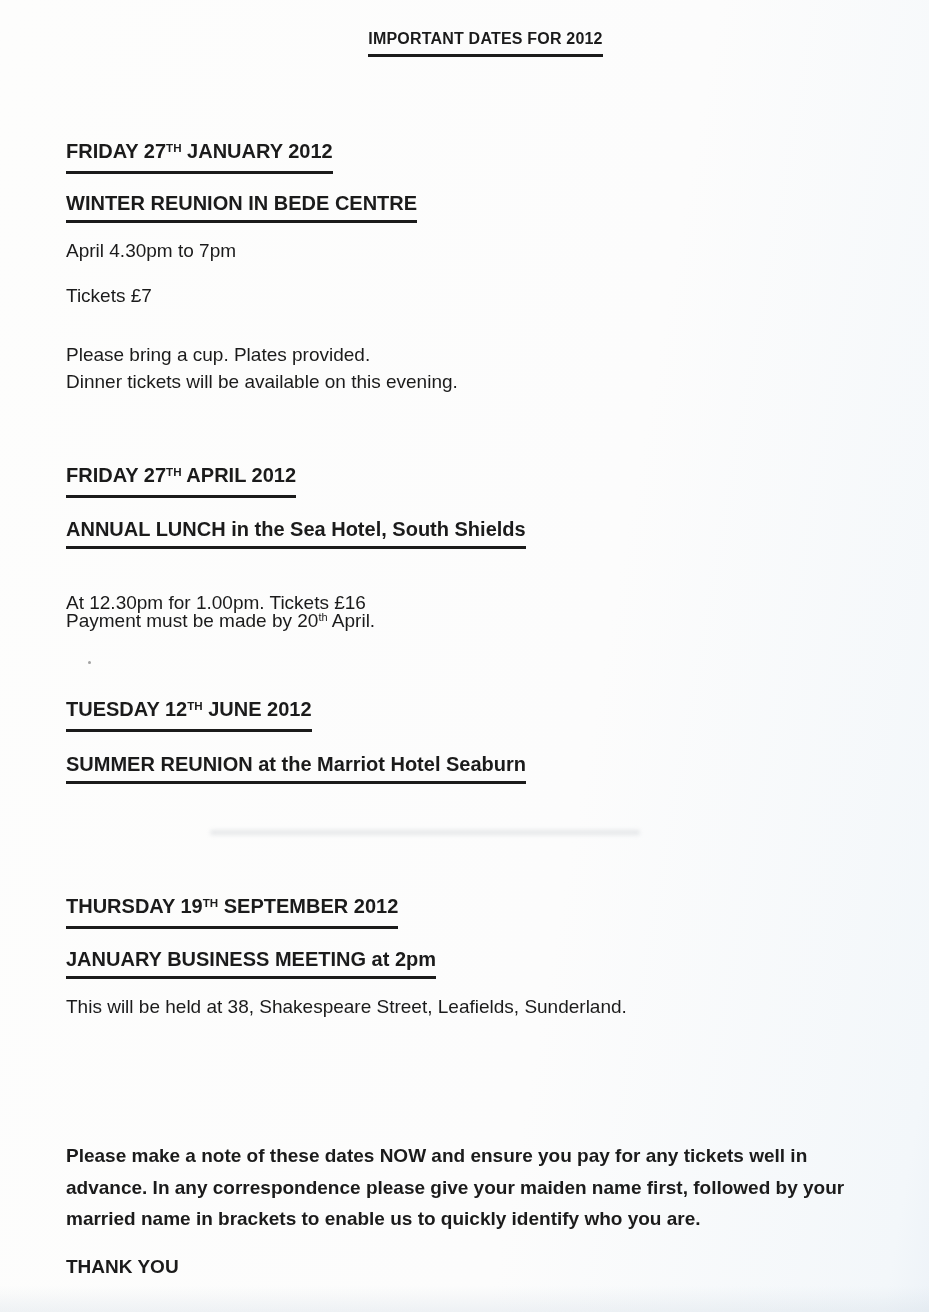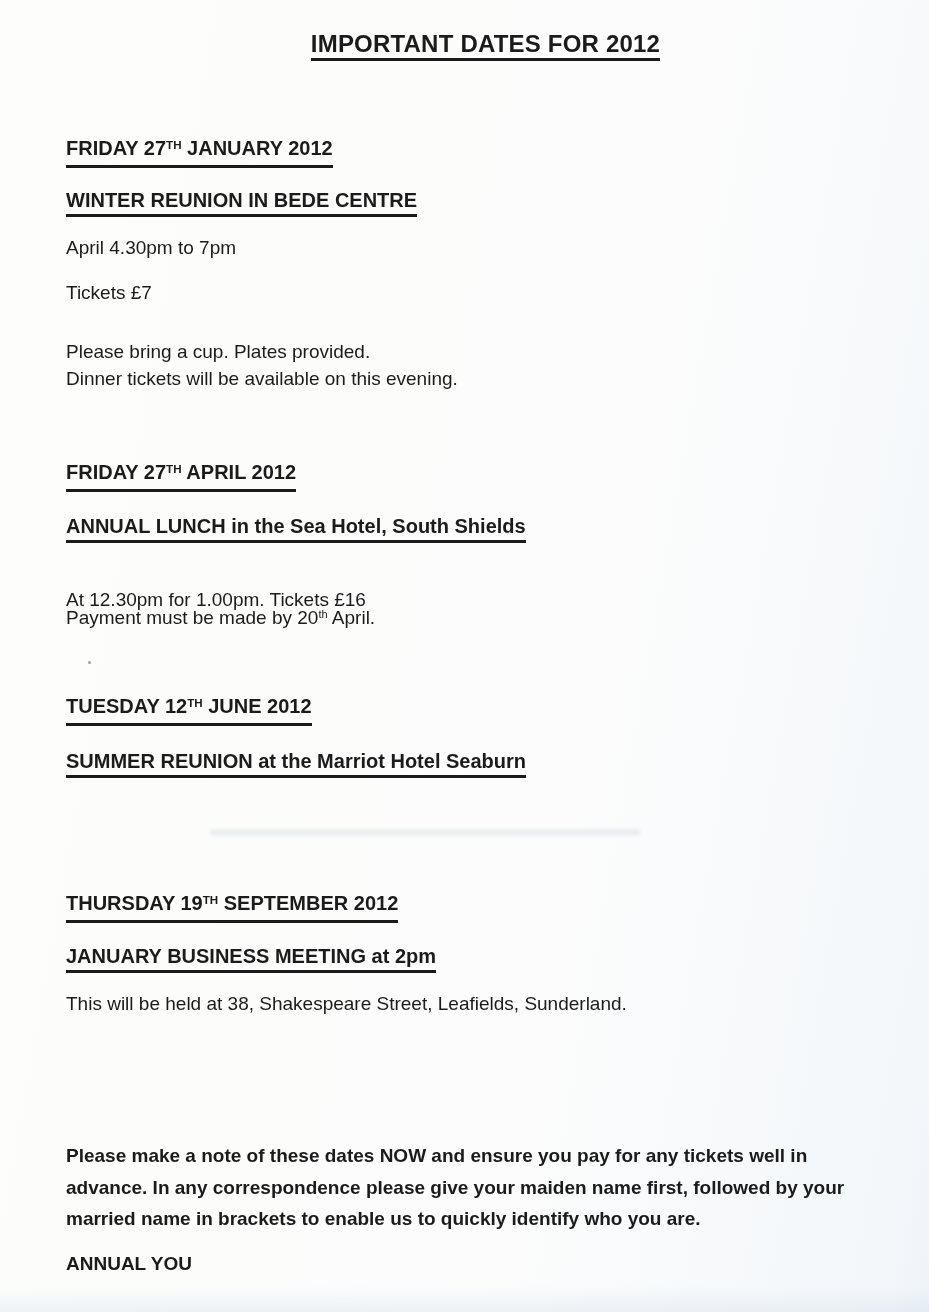--- a/index.html
+++ b/index.html
@@ -20,37 +20,37 @@
     color: var(--ink, #1b1b1b);
     background:
       linear-gradient(to top, rgba(205,216,226,0.30) 0px, rgba(205,216,226,0.0) 26px),
       linear-gradient(100deg, #fdfdfc 0%, #fcfcfc 62%, #f3f7fa 96%, #eef3f8 100%);
   }
   .line {
     position: absolute;
     left: 66px;
     white-space: nowrap;
     font-size: 19px;
-    line-height: 24px;
+    line-height: 30px;
     color: var(--ink, #1b1b1b);
   }
   .title-wrap {
     position: absolute;
     top: 30px;
     left: 0;
     right: 0;
     text-align: center;
   }
   .title-text {
     display: inline-block;
-    font-size: 24px;
+    font-size: 16px;
     font-weight: 700;
     letter-spacing: 0.2px;
     border-bottom: 3px solid var(--ink, #1b1b1b);
-    padding-bottom: 0;
+    padding-bottom: 6px;
     margin-left: 42px; 
   }
   .heading {
     font-size: 20px;
     font-weight: 700;
   }
   .heading .u {
     display: inline-block;
     border-bottom: 3px solid var(--ink, #1b1b1b);
     padding-bottom: 2px;
@@ -130,15 +130,15 @@
   <div class="line heading" style="top:944px">
     <span class="u">JANUARY BUSINESS MEETING at 2pm</span>
   </div>
   <div class="line" style="top:992px">This will be held at 38, Shakespeare Street, Leafields, Sunderland.</div>
 
   <div class="line footer-para" style="top:1140px">
     <div>Please make a note of these dates NOW and ensure you pay for any tickets well in</div>
     <div>advance. In any correspondence please give your maiden name first, followed by your</div>
     <div>married name in brackets to enable us to quickly identify who you are.</div>
   </div>
-  <div class="line thanks" style="top:1252px">ANNUAL YOU</div>
+  <div class="line thanks" style="top:1252px">THANK YOU</div>
 
 </div>
 
 </body></html>

